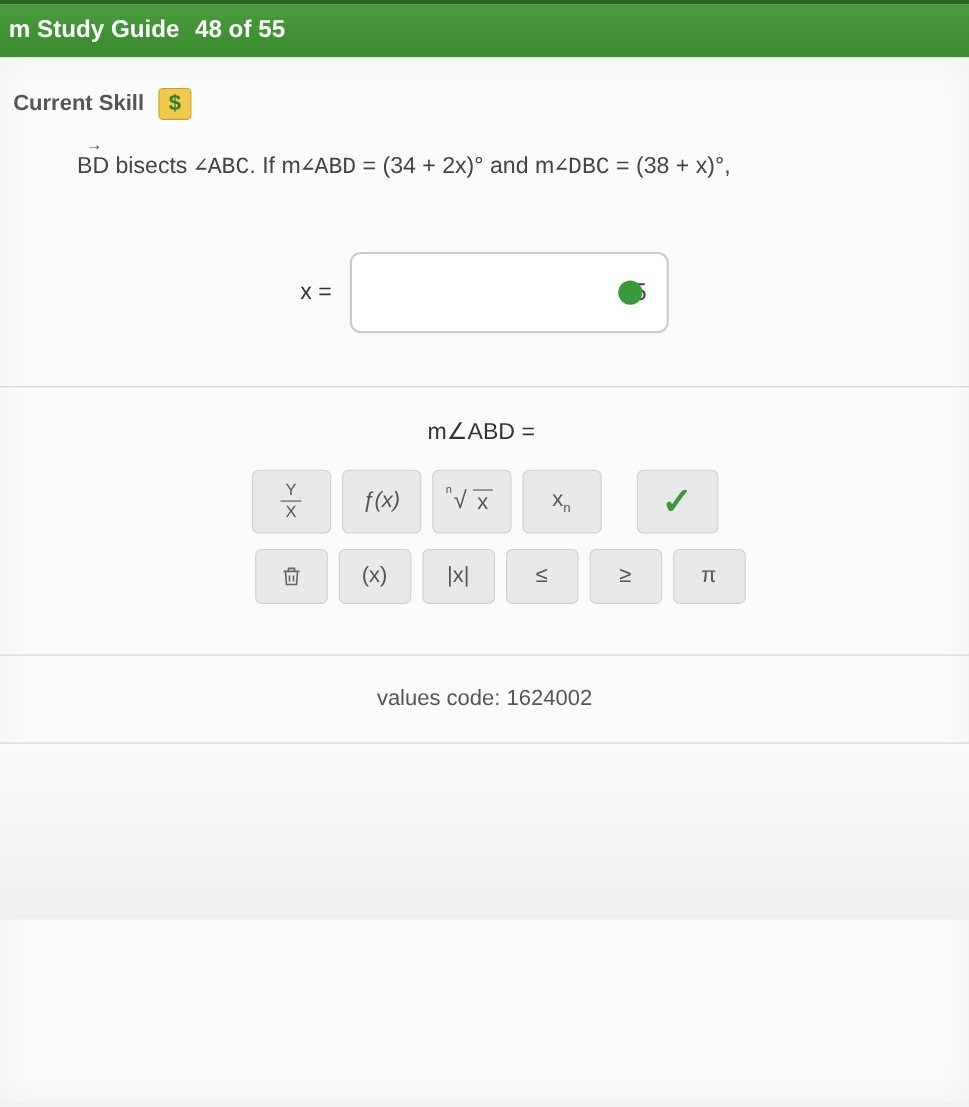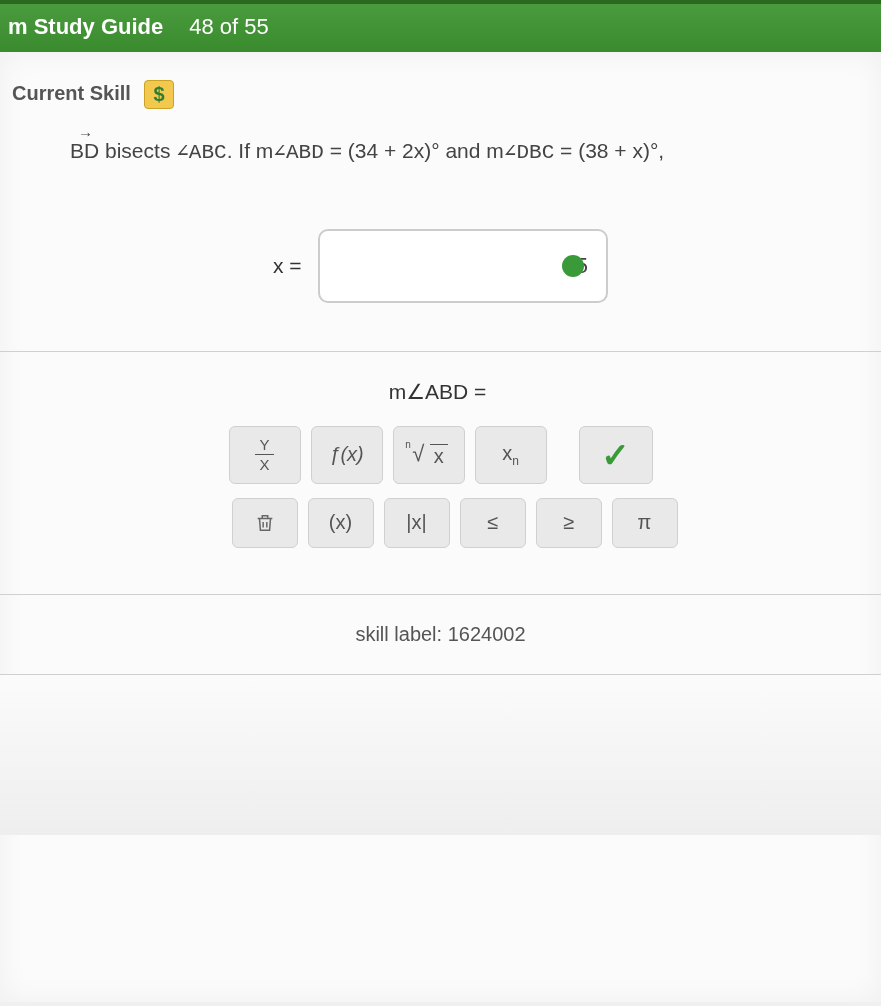--- a/index.html
+++ b/index.html
@@ -1,17 +1,17 @@
 <!DOCTYPE html>
 <html><head>
 <meta charset="utf-8">
 <style>
   html,body{margin:0;padding:0;font-family:Arial,Helvetica,sans-serif;background:#f0f0f0;width:881px;height:1006px;overflow:hidden}
-  .header{background:#3a8a2e;background:linear-gradient(#4a9a3e,#3a8a2e);color:#fff;padding:10px 8px 12px 8px;font-size:22px;font-weight:bold;border-top:4px solid #2a6a1e;display:flex;align-items:baseline;gap:26px}
-  .header .count{font-weight:normal}
+  .header{background:#3a8a2e;background:linear-gradient(#4a9a3e,#3a8a2e);color:#fff;padding:10px 8px 12px 8px;font-size:22px;font-weight:bold;border-top:4px solid #2a6a1e;display:flex;align-items:baseline;gap:14px}
+  .header .count{font-weight:bold}
   .page{background:#fbfbfb;min-height:950px;box-shadow:inset 0 0 30px rgba(0,0,0,.05)}
   .current-skill{padding:28px 0 18px 12px;color:#555;font-weight:bold;font-size:20px}
   .dollar-badge{display:inline-block;background:#f2c94c;border:1px solid #c9a227;border-radius:4px;padding:2px 8px;margin-left:8px;color:#2e7d32;font-weight:bold;font-size:20px;vertical-align:middle}
   .problem{padding:6px 70px 20px 70px;color:#444;font-size:21px;line-height:1.7}
   .over-arrow{position:relative;display:inline-block;font-weight:normal}
   .over-arrow::before{content:"→";position:absolute;top:-14px;left:0;right:0;text-align:center;font-size:15px;letter-spacing:-2px}
   .angle{font-family:Liberation Mono, monospace}
   .section{border-top:1px solid #d0d0d0}
   .row1{padding:38px 0 48px 0;text-align:center}
   .inline-label{display:inline-block;color:#333;font-size:21px;margin-right:12px;vertical-align:middle}
@@ -118,17 +118,17 @@
       </div>
       <div class="tbtn">
         <span>π</span>
       </div>
     </div>
   </div>
 
   <div class="section" style="margin-top:26px"></div>
 
   <div class="skill-code">
-    <span>skill label: </span><span>1624002</span>
+    <span>values code: </span><span>1624002</span>
   </div>
 
   <div class="footer-space"></div>
 </div>
 
 </body></html>

